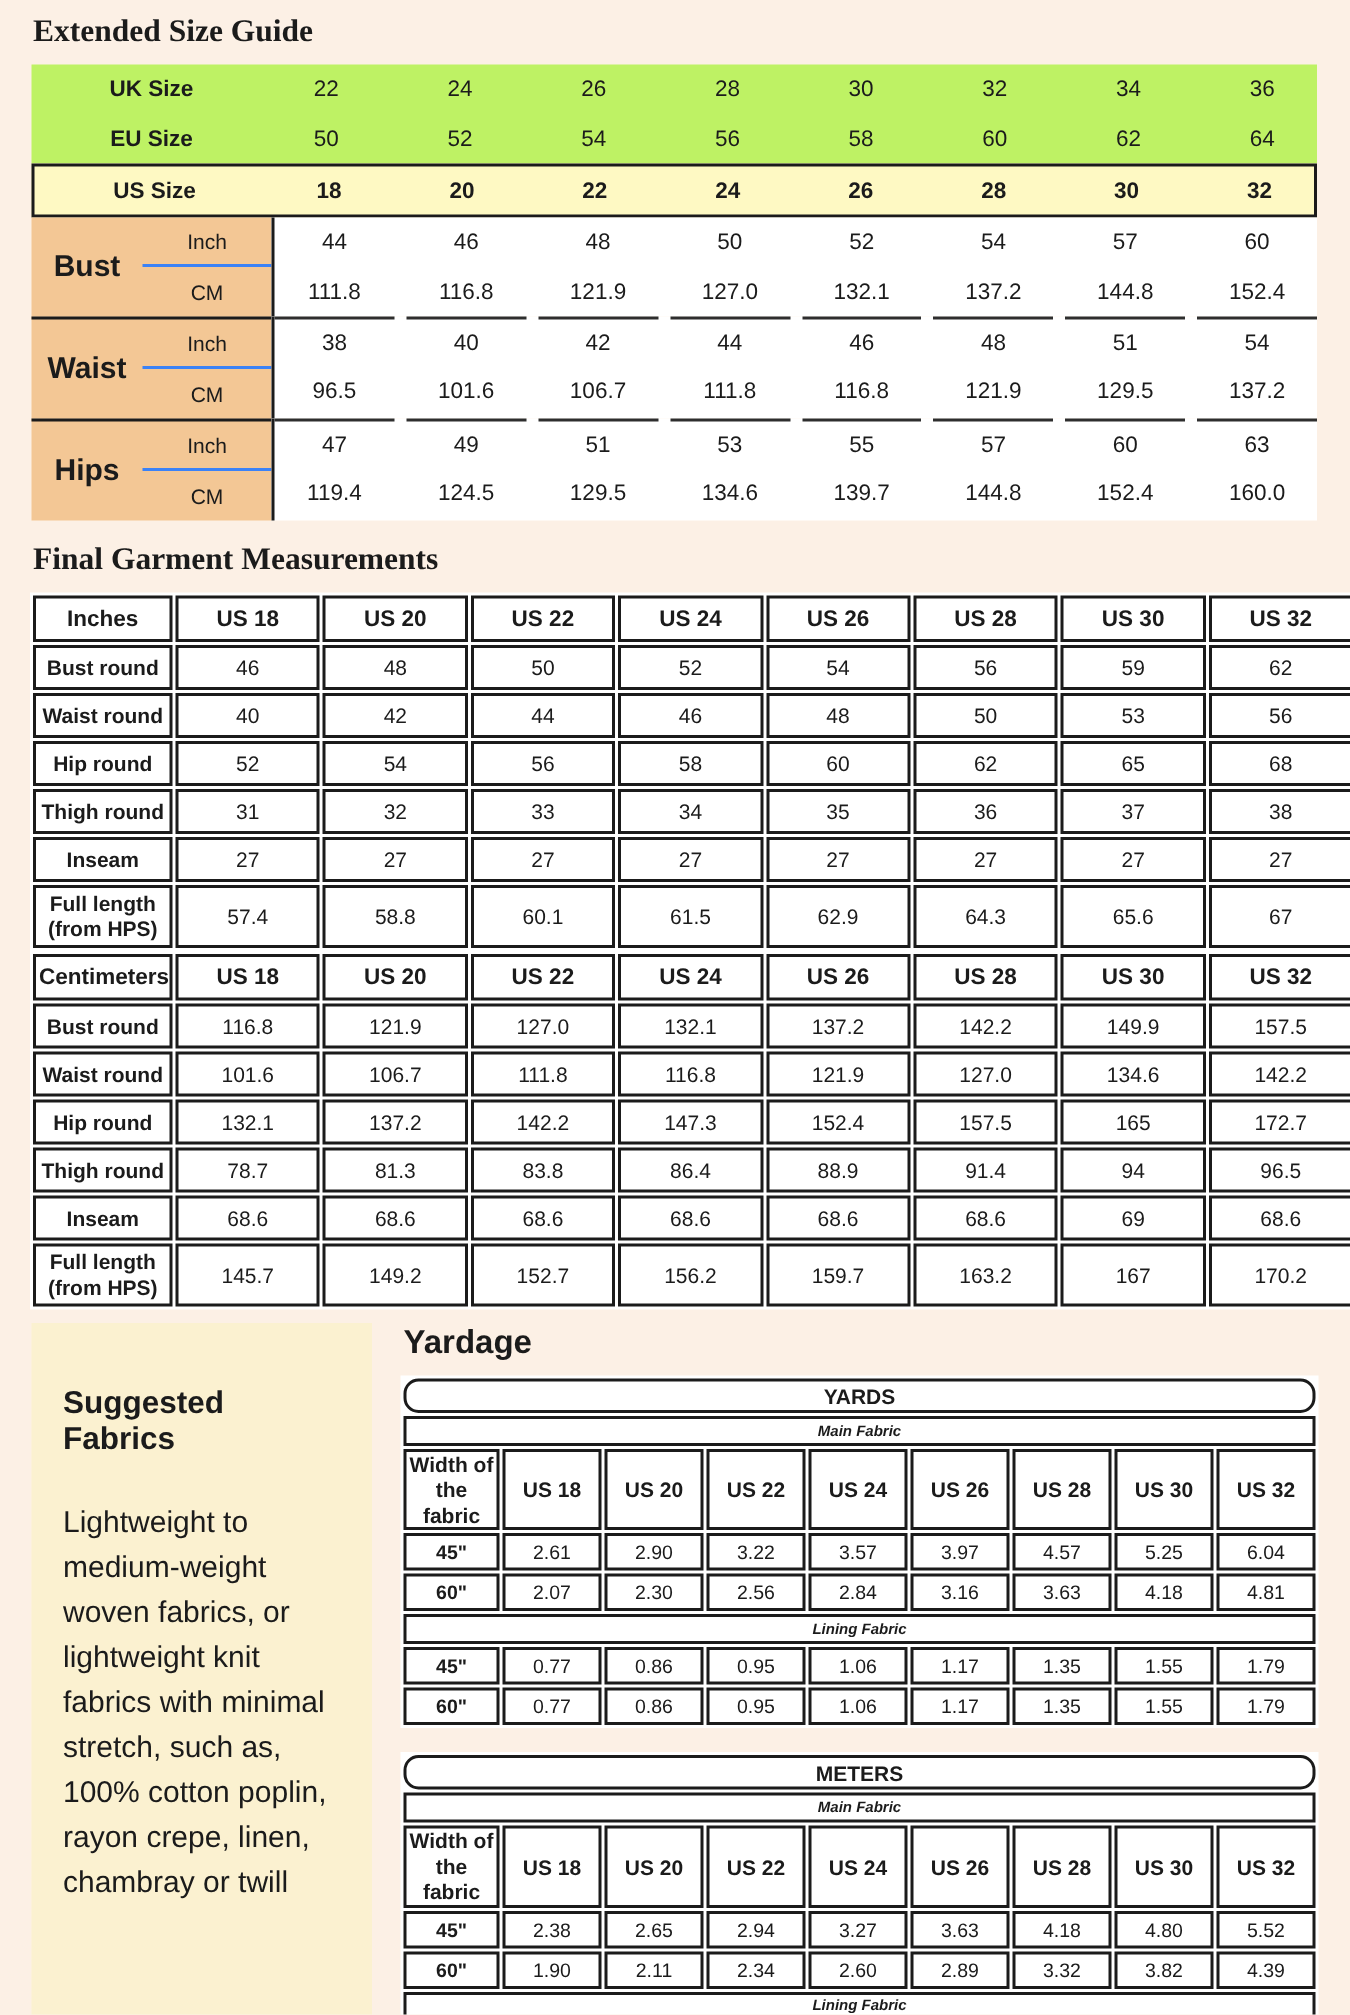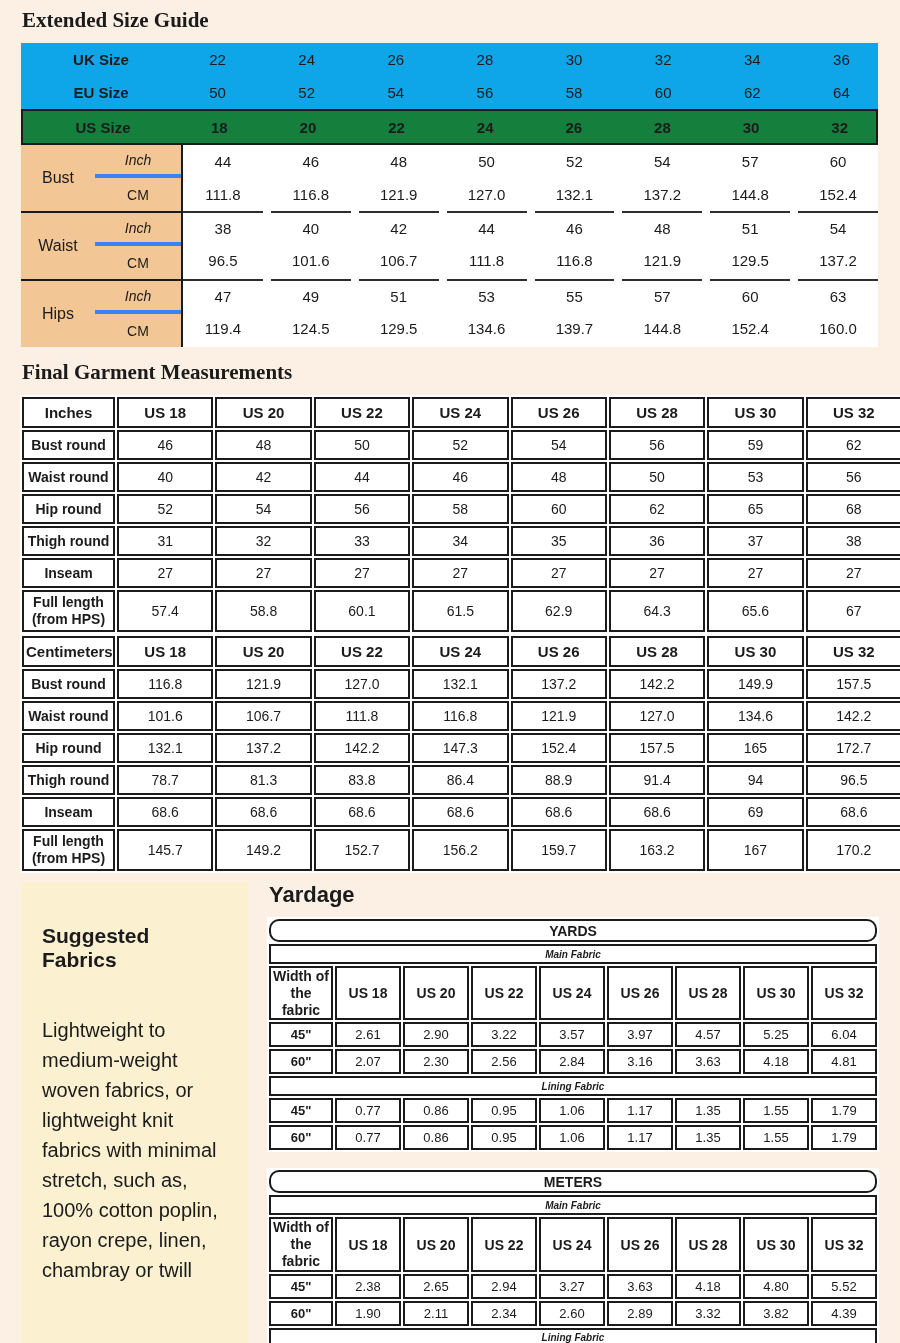--- a/index.html
+++ b/index.html
@@ -15,40 +15,40 @@
   h1.serif{
     font-family:"Liberation Serif",serif;
     font-size:21px;font-weight:bold;
     margin:4px 0 10px 1px;
   }
   h2.sans{font-size:21px;font-weight:bold;margin:0;}
 
   
   .sg{width:857px;}
   .sg-row{display:flex;align-items:center;height:33px;}
-  .sg-row.cream{background:#0ea5e9;}
+  .sg-row.cream{background:#bef264;}
   .sg-row.us{
-    background:#15803d;
+    background:#fef9c3;
     border:2.5px solid #1b1b1b;
     box-sizing:border-box;height:36px;font-weight:bold;
   }
   .sg-label{width:160px;text-align:center;font-weight:bold;font-size:15px;flex:none;}
   .sg-data{flex:1;display:flex;gap:16px;min-width:0;}
   .sg-cell{flex:1;text-align:center;font-size:15px;}
 
   .sg-group{display:flex;}
   .g-left{
     width:160px;flex:none;background:#f3c795;
     display:grid;grid-template-columns:74px 86px;grid-template-rows:33px 33px;
   }
   .sg-group + .sg-group .g-left{border-top:2px solid #1b1b1b;}
   .g-name{grid-row:1/3;grid-column:1;display:flex;align-items:center;justify-content:center;
-          font-weight:normal;font-size:16px;}
+          font-weight:bold;font-size:20px;}
   .g-unit{grid-column:2;display:flex;align-items:center;justify-content:center;font-size:14px;}
-  .g-unit.inch{border-bottom:4px solid #3b82f6;box-sizing:border-box;font-style:italic;}
+  .g-unit.inch{border-bottom:2px solid #3b82f6;box-sizing:border-box;}
   .g-data{
     flex:1;display:grid;grid-template-columns:repeat(8,1fr);grid-auto-rows:33px;
     column-gap:8px;border-left:2.5px solid #1b1b1b;background:#ffffff;min-width:0;
   }
   .g-row{display:contents;}
   .g-cell{display:flex;align-items:center;justify-content:center;font-size:15px;}
   .sg-group + .sg-group .g-row.inch > .g-cell{border-top:2px solid #2e2e2e;}
 
   
   table.grid{
@@ -65,21 +65,21 @@
   td.rlabel{font-weight:bold;font-size:13px;white-space:pre-line;line-height:1.2;}
   tr.m-data td{height:26px;font-size:14px;}
   tr.m-last td{height:38px;}
 
   
   .bottom{display:flex;align-items:flex-start;gap:19px;margin-top:9px;}
   .fabrics{
     width:227px;height:466px;box-sizing:border-box;flex:none;
     background:#fbf1d0;padding:42px 21px 0 21px;
   }
-  .fabrics h2{margin:0 0 43px 0;}
+  .fabrics h2{margin:0 0 28px 0;}
   .fabrics p{font-size:20px;line-height:30px;margin:0;}
 
   .yard-col{flex:1;min-width:0;}
   .yard-col h2{margin:0 0 9px 2px;font-size:22px;}
   table.yard{width:612px;}
   table.yard col.c-first{width:64px;}
   tr.t-title th{height:19px;font-size:14px;border-radius:10px;}
   tr.t-sub th{height:16px;font-size:10px;font-style:italic;}
   tr.t-head th{height:31px;font-size:14px;}
   th.wof{font-size:10.5px;line-height:1.2;font-weight:bold;}

